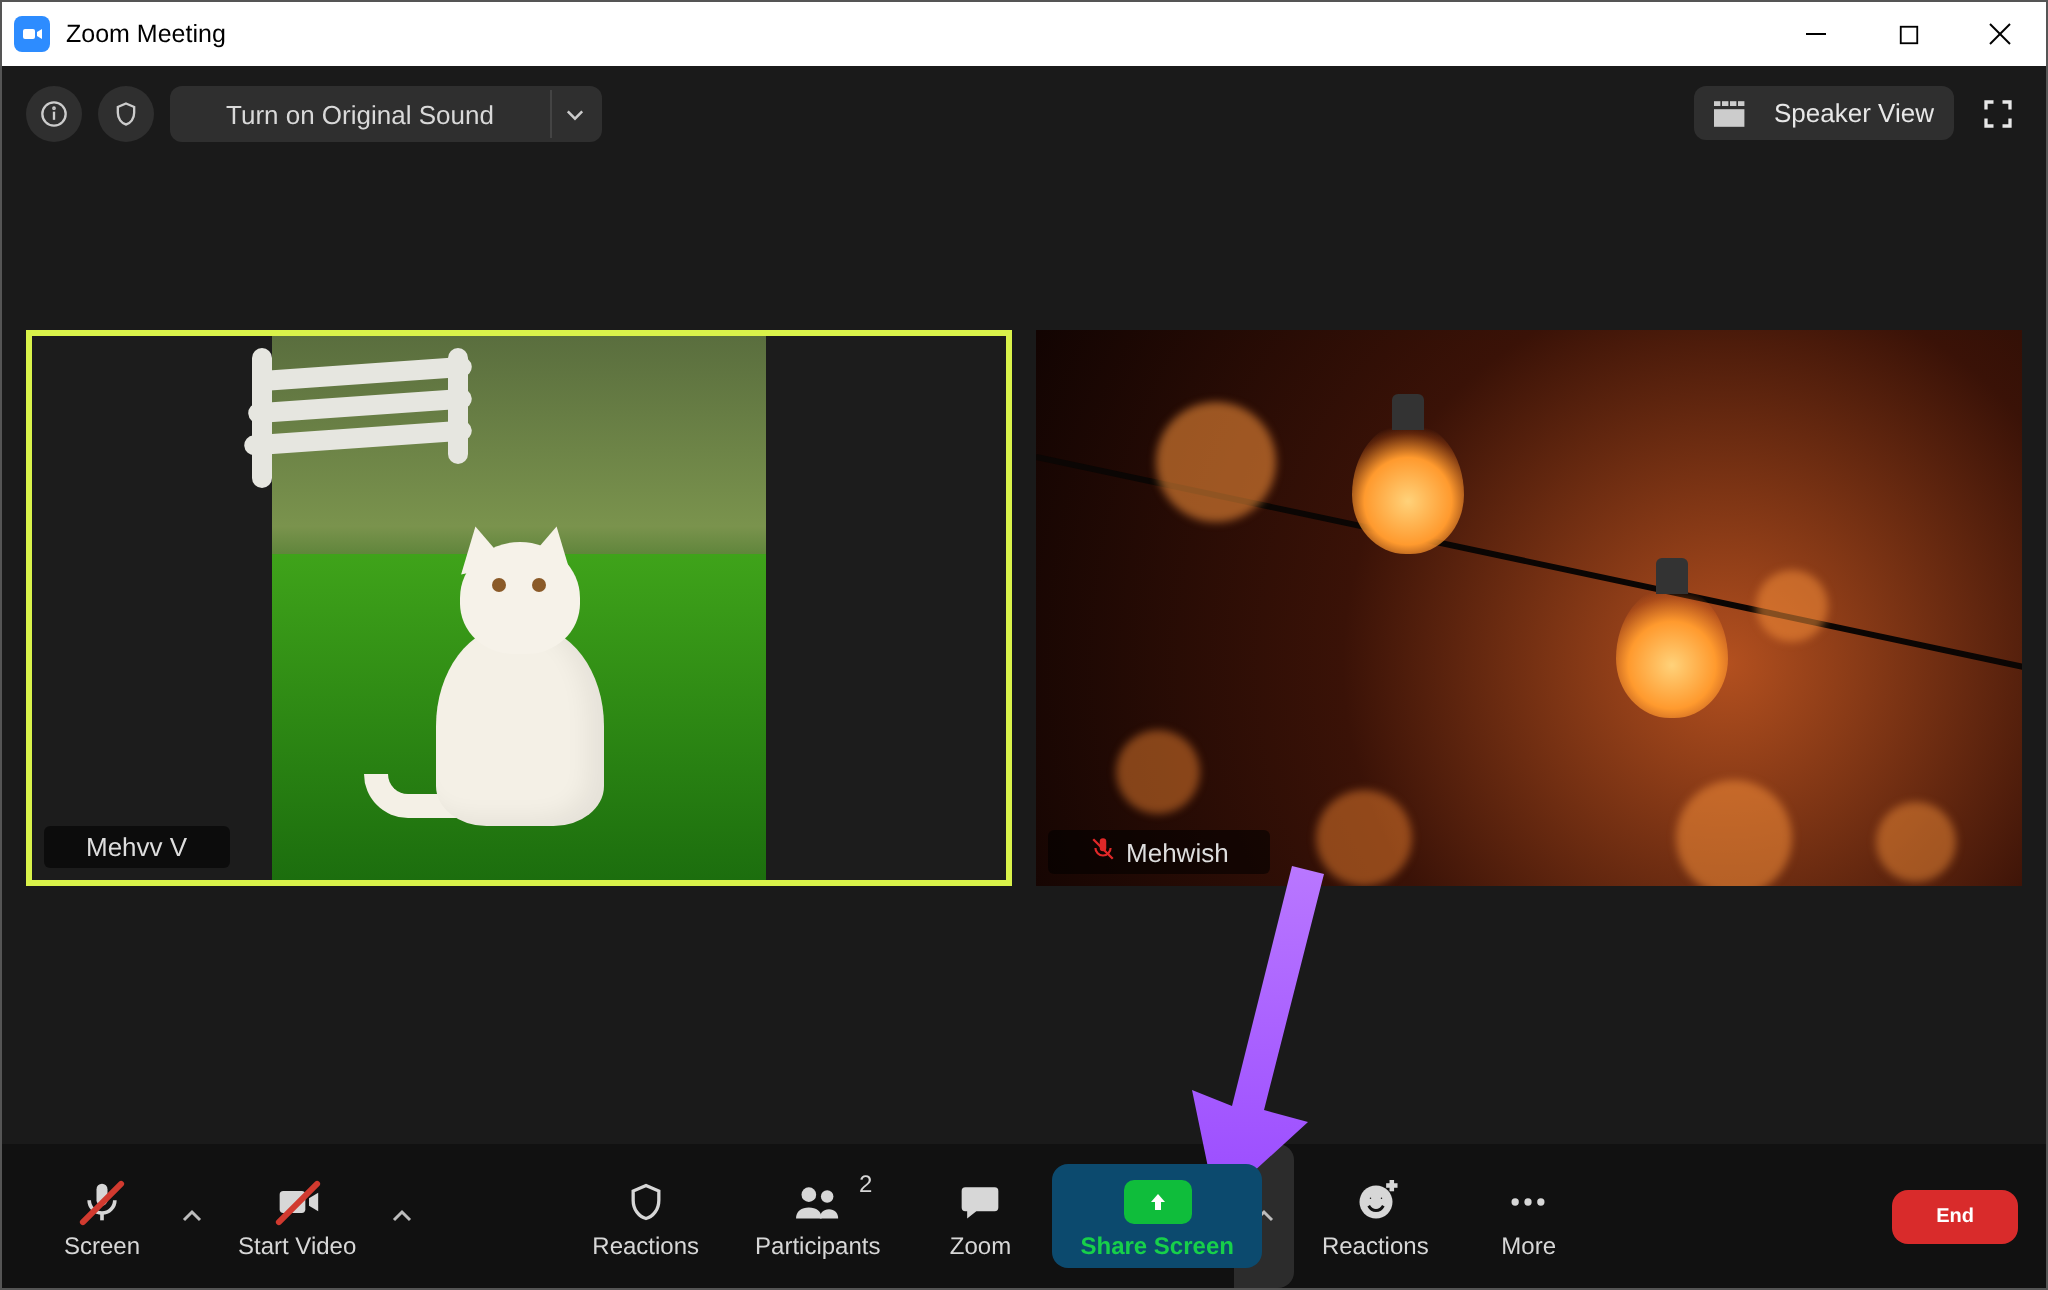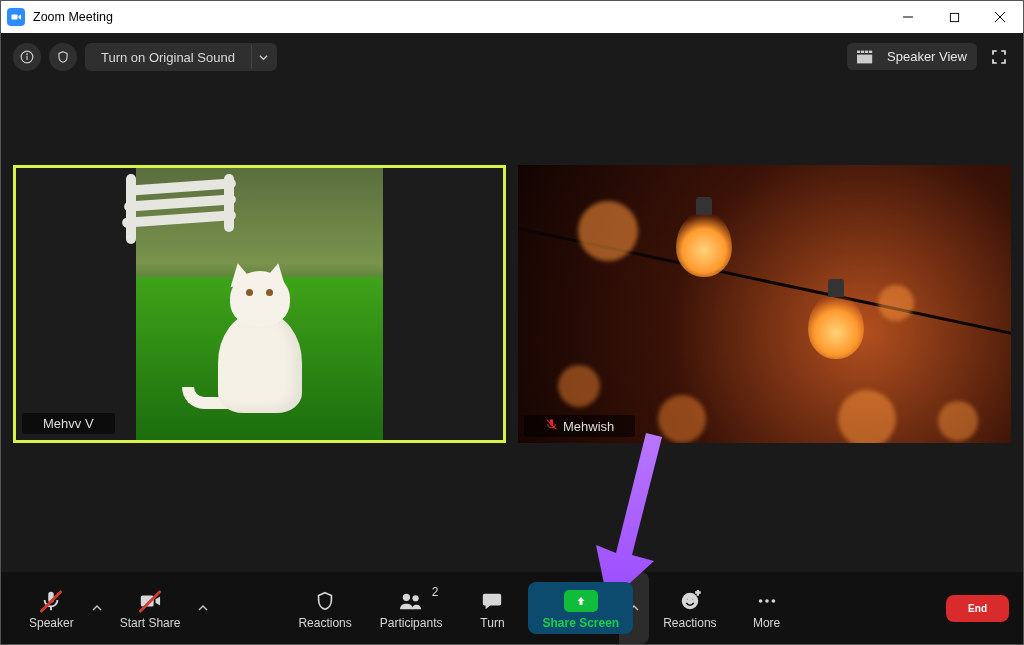--- a/index.html
+++ b/index.html
@@ -12,21 +12,21 @@
     .titlebar-icon svg { width:12px; height:12px; }
     .titlebar-title { flex:1; font-size: 12.5px; }
     .win-controls { display:flex; }
     .win-btn { width:46px; height:32px; display:flex; align-items:center; justify-content:center; color:#000; }
     
     .meeting-area { flex:1; background:#1a1a1a; position:relative; display:flex; flex-direction:column; }
     
     .top-controls { display:flex; align-items:center; padding:10px 12px; gap:8px; }
     .icon-circle { width:28px; height:28px; border-radius:50%; background:#2f2f2f; display:flex; align-items:center; justify-content:center; color:#ccc; }
     .orig-sound { display:flex; align-items:center; background:#2f2f2f; border-radius:6px; color:#d9d9d9; font-size:13px; height:28px; }
-    .orig-sound-text { padding:0 16px; }
+    .orig-sound-text { padding:0 28px; }
     .orig-sound-caret { width:24px; height:24px; border-left:1px solid #444; display:flex; align-items:center; justify-content:center; margin-right:2px; color:#ccc; }
     .top-right { position:absolute; right:12px; top:10px; display:flex; gap:10px; align-items:center; }
     .speaker-view { background:#2f2f2f; border-radius:6px; color:#e7e7e7; font-size:13px; padding:6px 10px; display:flex; align-items:center; gap:14px; }
     .fullscreen-btn { color:#e7e7e7; width:24px; height:24px; display:flex; align-items:center; justify-content:center; }
     
     .video-grid { flex:1; display:flex; align-items:center; justify-content:center; gap:12px; padding: 15px 12px 60px 12px; }
     .tile { width:495px; height:278px; position:relative; background:#262626; overflow:hidden; }
     .tile.active { border:3px solid #d9f24a; }
     .tile .avatar-area{ position:absolute; inset:0; display:flex; align-items:stretch; justify-content:center;}
     .tile .name-tag { position:absolute; left:6px; bottom:6px; background:rgba(0,0,0,0.55); color:#dedede; font-size:13px; padding:3px 21px; border-radius:3px; display:flex; align-items:center; gap:5px;}
@@ -223,37 +223,37 @@
     <div class="bottom-bar">
       <div class="ctl">
         <div class="ic" style="position:relative;">
           <svg width="22" height="22" viewBox="0 0 24 24" fill="#d7d7d7">
               <path d="M12 2a3 3 0 0 1 3 3v6a3 3 0 0 1-6 0V5a3 3 0 0 1 3-3z"></path>
               <path d="M5 11a7 7 0 0 0 14 0" fill="none" stroke="#d7d7d7" stroke-width="2"></path>
               <line x1="12" y1="18" x2="12" y2="22" stroke="#d7d7d7" stroke-width="2"></line>
             </svg>
           <div class="muted-slash"></div>
         </div>
-        <span class="lbl">Speaker</span>
+        <span class="lbl">Screen</span>
       </div>
       <div class="ctl-caret">
           <svg width="10" height="10" viewBox="0 0 10 10">
             <path d="M1 7 L5 3 L9 7" fill="none" stroke="currentColor" stroke-width="1.5"></path>
           </svg>
         </div>
 
       <div class="ctl">
         <div class="ic" style="position:relative;">
           <svg width="24" height="22" viewBox="0 0 24 24" fill="#d7d7d7">
               <rect x="2" y="6" width="14" height="12" rx="2"></rect>
               <path d="M18 10 L23 7 V17 L18 14 Z"></path>
             </svg>
           <div class="muted-slash"></div>
         </div>
-        <span class="lbl">Start Share</span>
+        <span class="lbl">Start Video</span>
       </div>
       <div class="ctl-caret">
           <svg width="10" height="10" viewBox="0 0 10 10">
             <path d="M1 7 L5 3 L9 7" fill="none" stroke="currentColor" stroke-width="1.5"></path>
           </svg>
         </div>
 
       <div class="gap-big"></div>
 
       <div class="ctl">
@@ -277,21 +277,21 @@
         <span class="badge">2</span>
         <span class="lbl">Participants</span>
       </div>
 
       <div class="ctl">
         <div class="ic">
           <svg width="24" height="22" viewBox="0 0 24 24" fill="#d7d7d7">
               <path d="M4 4h16a2 2 0 0 1 2 2v9a2 2 0 0 1-2 2H10l-5 4v-4H4a2 2 0 0 1-2-2V6a2 2 0 0 1 2-2z"></path>
             </svg>
         </div>
-        <span class="lbl">Turn</span>
+        <span class="lbl">Zoom</span>
       </div>
 
       <div class="ctl share">
         <div class="ic">
           <div class="share-btn">
               <svg width="12" height="12" viewBox="0 0 24 24" fill="#fff">
                 <path d="M12 4 L19 12 H15 V20 H9 V12 H5 Z"></path>
               </svg>
             </div>
         </div>

